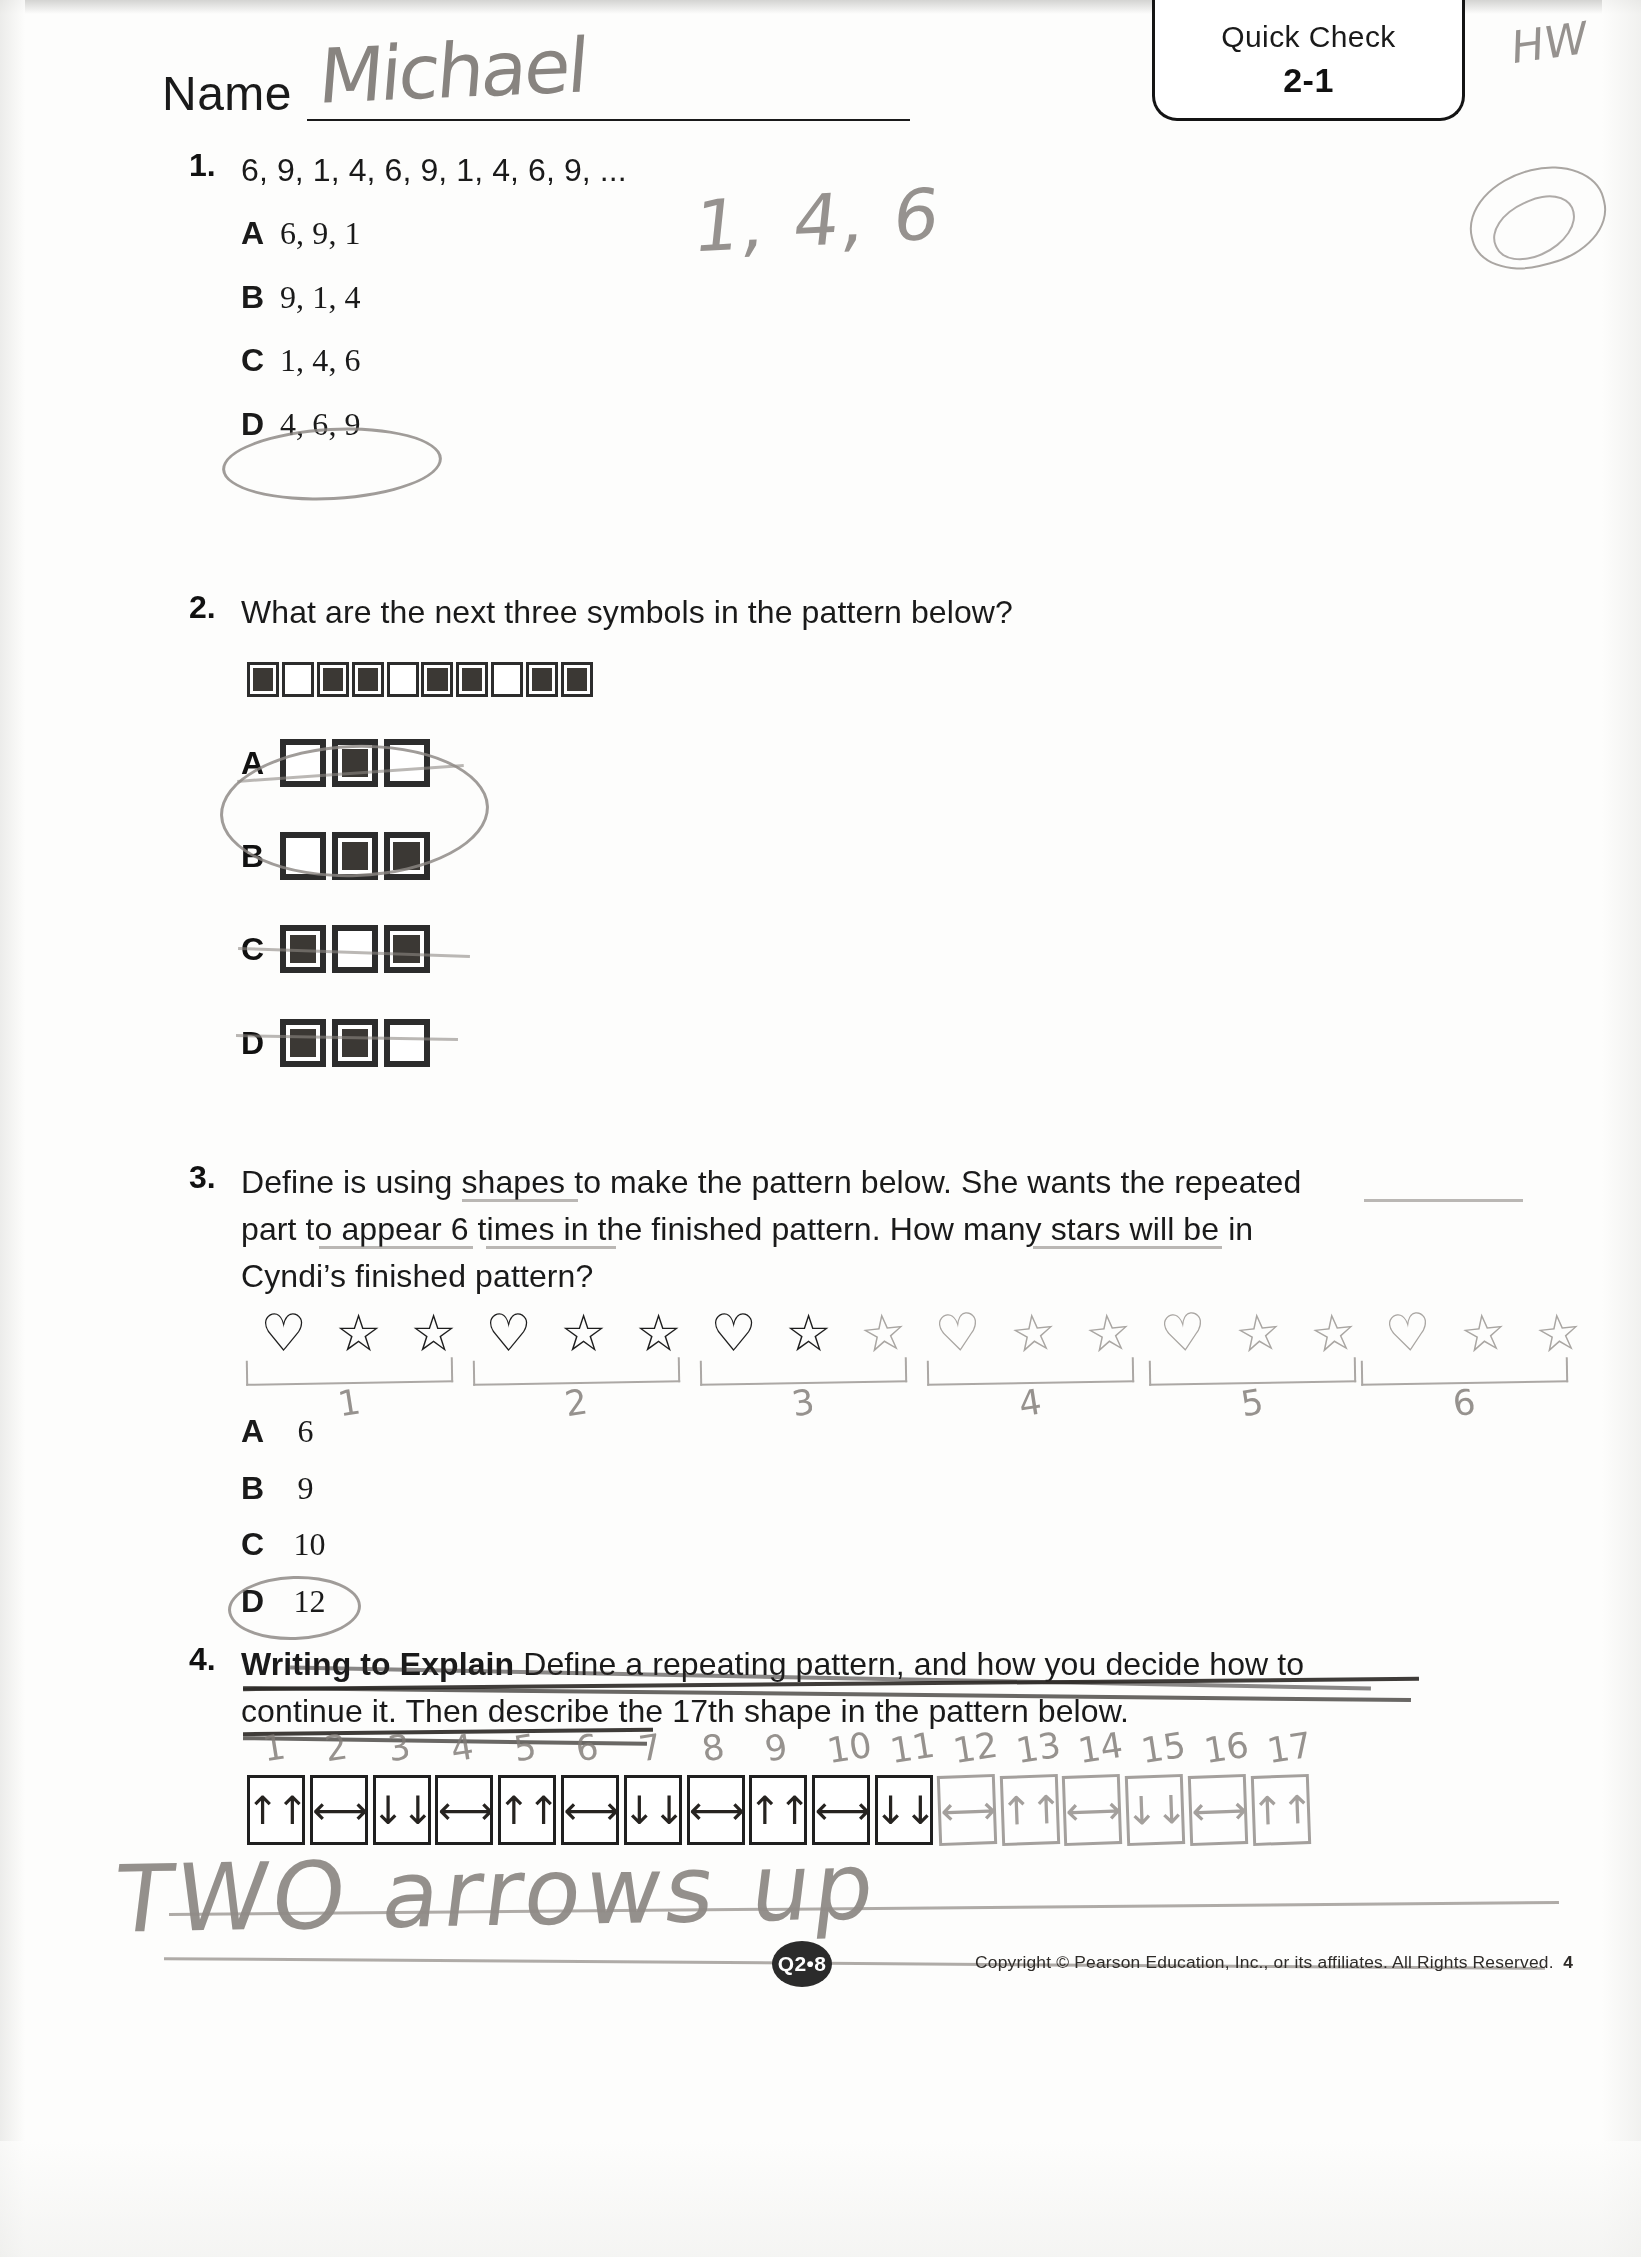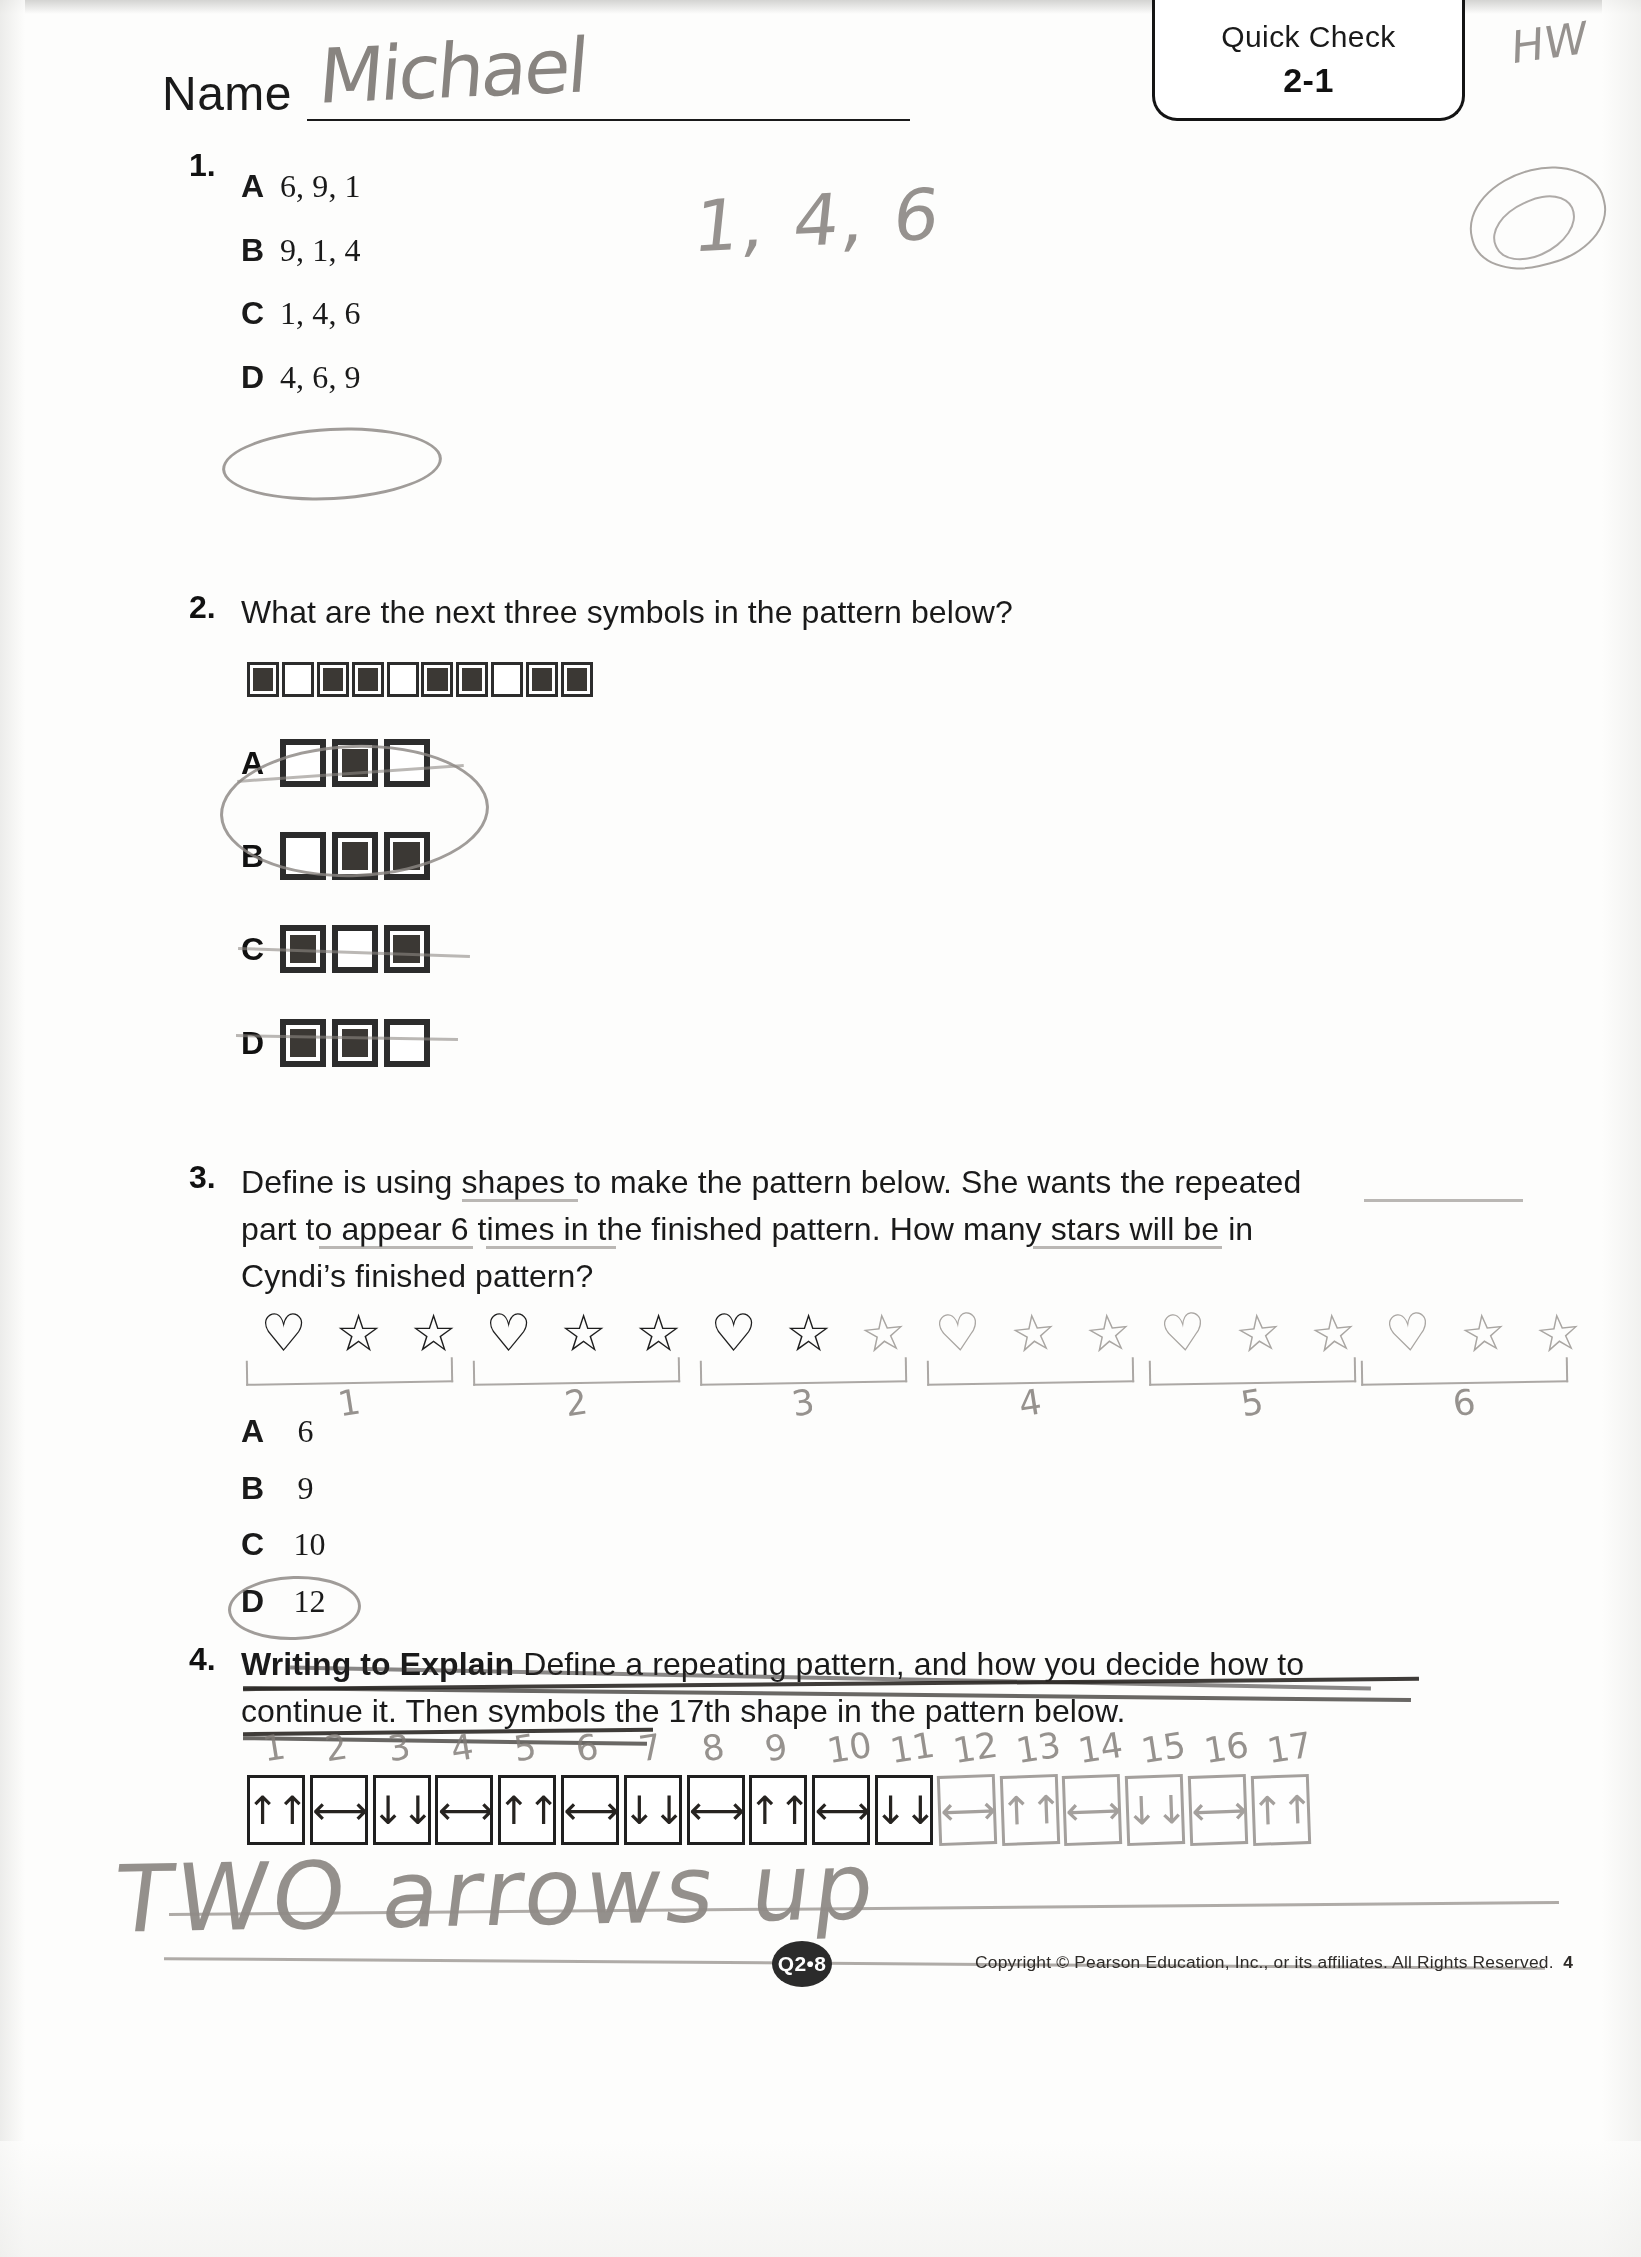--- a/index.html
+++ b/index.html
@@ -318,20 +318,21 @@
     <div class="qc-title">Quick Check</div>
     <div class="qc-num">2-1</div>
   </div>
   <div class="hand-hw">HW</div>
   <div class="hand-scribble-loop"></div>
   <div class="hand-scribble-loop2"></div>
 
   <div class="q" style="top:147px; width:1062px;">
     <span class="q-num">1.</span>
     <div class="q-body">
+      <div style="display:inline-block;">6, 9, 1, 4, 6, 9, 1, 4, 6, 9, ...</div>
 
       <div class="choice">
         <span class="choice-letter">A</span>
         <span class="choice-text">6, 9, 1</span>
       </div>
       <div class="choice">
         <span class="choice-letter">B</span>
         <span class="choice-text">9, 1, 4</span>
       </div>
       <div class="choice">
@@ -492,21 +493,21 @@
   </div>
 
   <div class="pencil-ellipse" style="left:228px; top:1576px; width:127px; height:58px; transform:rotate(-2deg);"></div>
 
   <div class="q" style="top:1641px; width:1188px;">
     <span class="q-num">4.</span>
     <div class="q-body">
       <div>
         <span style="font-weight:bold;">Writing to Explain</span>
         <span>Define a repeating pattern, and how you decide how to continue it. Then</span>
-        <span>symbols the 17th shape in the pattern below.</span>
+        <span>describe the 17th shape in the pattern below.</span>
       </div>
     </div>
   </div>
 
   <div class="strike-line" style="left:243px; top:1682px; width:1176px; transform:rotate(-.5deg);"></div>
   <div class="strike-line" style="left:243px; top:1692px; width:1168px; transform:rotate(.6deg); opacity:.7;"></div>
   <div class="strike-line" style="left:290px; top:1676px; width:1081px; transform:rotate(1.1deg); opacity:.55;"></div>
   <div class="strike-line" style="left:243px; top:1730px; width:410px; transform:rotate(-.6deg);"></div>
   <div class="strike-line" style="left:243px; top:1739px; width:404px; transform:rotate(.8deg); opacity:.7;"></div>
 

